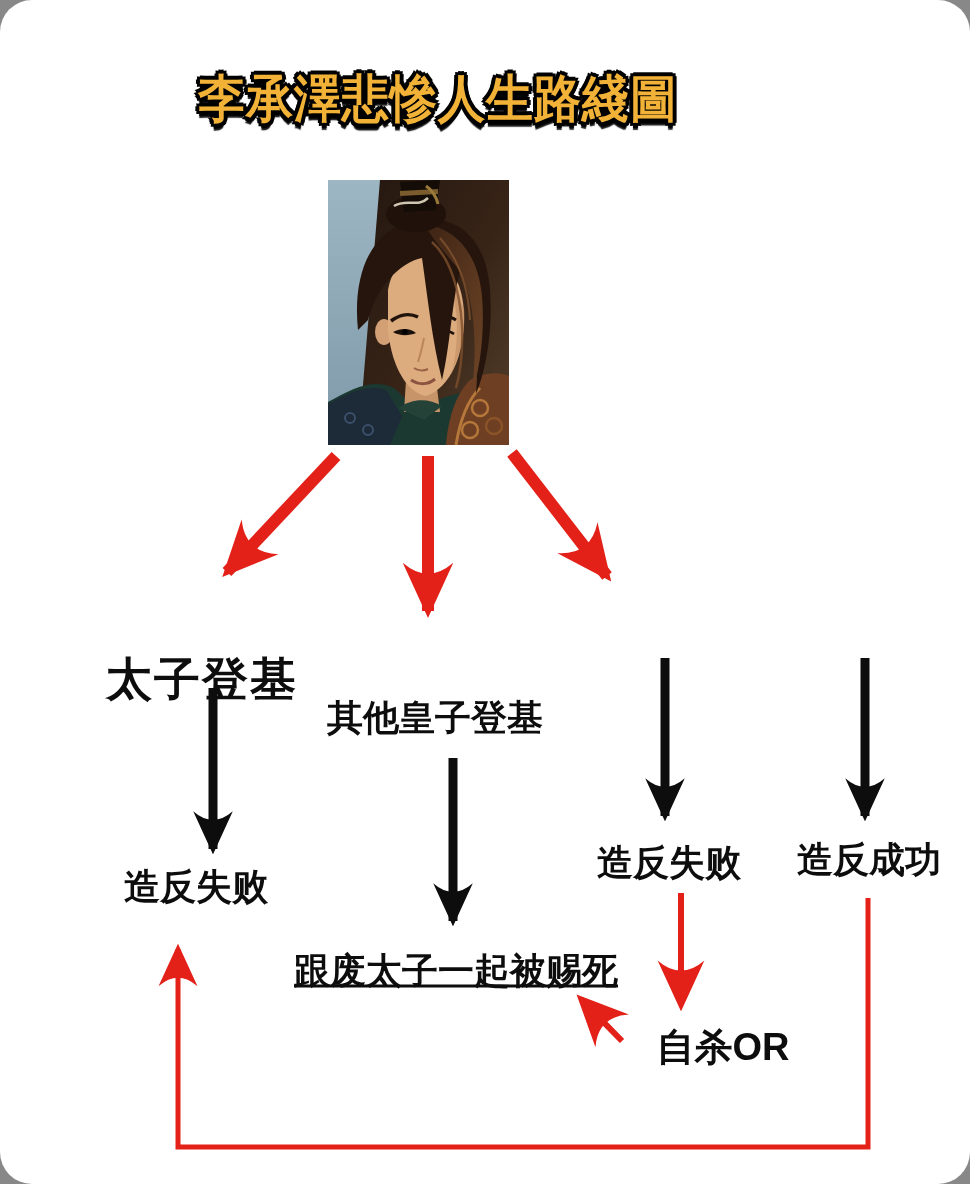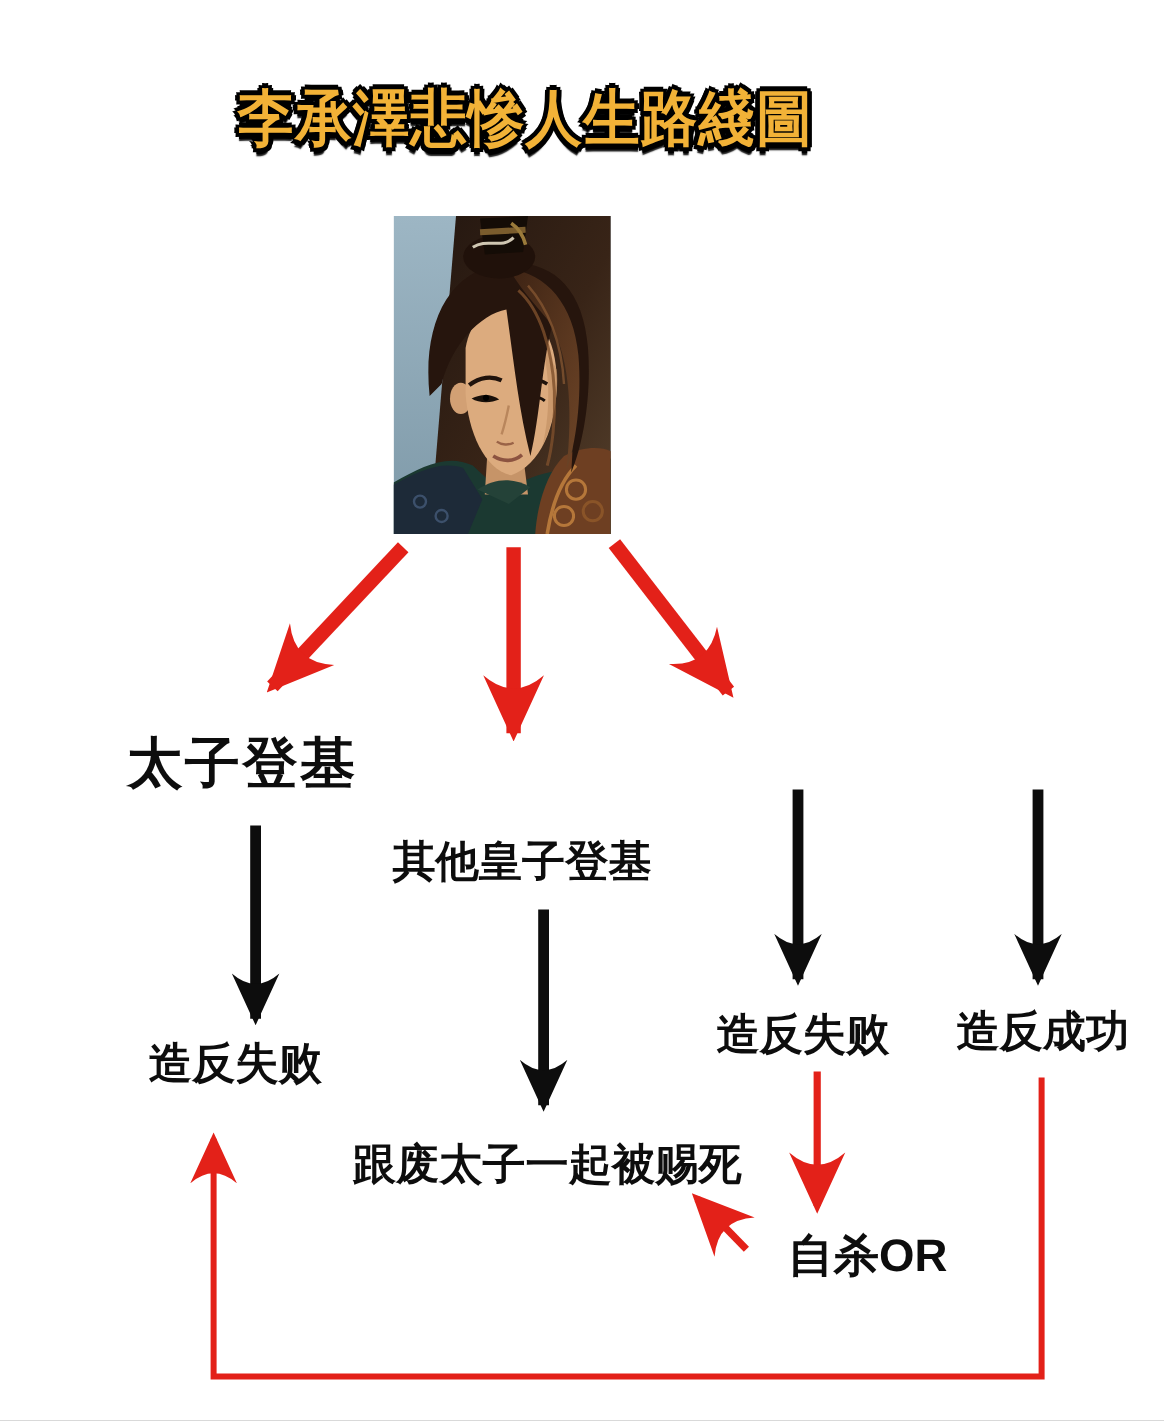--- a/index.html
+++ b/index.html
@@ -12,20 +12,21 @@
   body{
     background:#888;
     font-family:"Liberation Sans","DejaVu Sans",sans-serif;
   }
   .canvas{
     position:relative;
     width:970px;height:1184px;
     background:var(--bg);
     overflow:hidden;
     margin:0 auto;
+    border-radius:32px;
   }
   .page-title{
     position:absolute;
     left:198px;top:68px;width:476px;
     text-align:center;
     font-size:47px;
     font-weight:bold;
     font-family:"DejaVu Serif","Liberation Serif",serif;
     letter-spacing:1px;
     color:var(--gold);
@@ -50,21 +51,21 @@
   .node{
     position:absolute;
     transform:translate(-50%,-50%);
     font-weight:bold;
     color:var(--black);
     font-size:36px;
     white-space:nowrap;
     z-index:2;
     line-height:1.25;
   }
-  .node-xl{font-size:46px;letter-spacing:2px;}
+  .node-xl{font-size:46px;letter-spacing:2px;margin-top:44px;}
   .node-center{text-align:center;}
   .ln{fill:none;stroke-linecap:butt;}
   .st-red{stroke:var(--red);}
   .st-black{stroke:var(--black);}
   .mk-red{fill:var(--red);}
   .mk-black{fill:var(--black);}
 </style>
 </head>
 <body>
 
@@ -165,17 +166,17 @@
     <span>其他皇子登基</span>
   </div>
 
 
   <div class="node" style="left:196px;top:886px;">造反失败</div>
 
   <div class="node" style="left:669px;top:862px;">造反失败</div>
 
   <div class="node" style="left:869px;top:862px;font-family:Liberation Mono, monospace;">造反成功</div>
 
-  <div class="node" style="left:456px;top:970px;">跟废太子一起被赐死</div>
+  <div class="node" style="left:456px;top:970px;text-decoration:underline;">跟废太子一起被赐死</div>
 
   <div class="node" style="left:683px;top:1048px;font-size:38px;margin-left:40px;">自杀OR</div>
 
 </div>
 
 </body></html>

